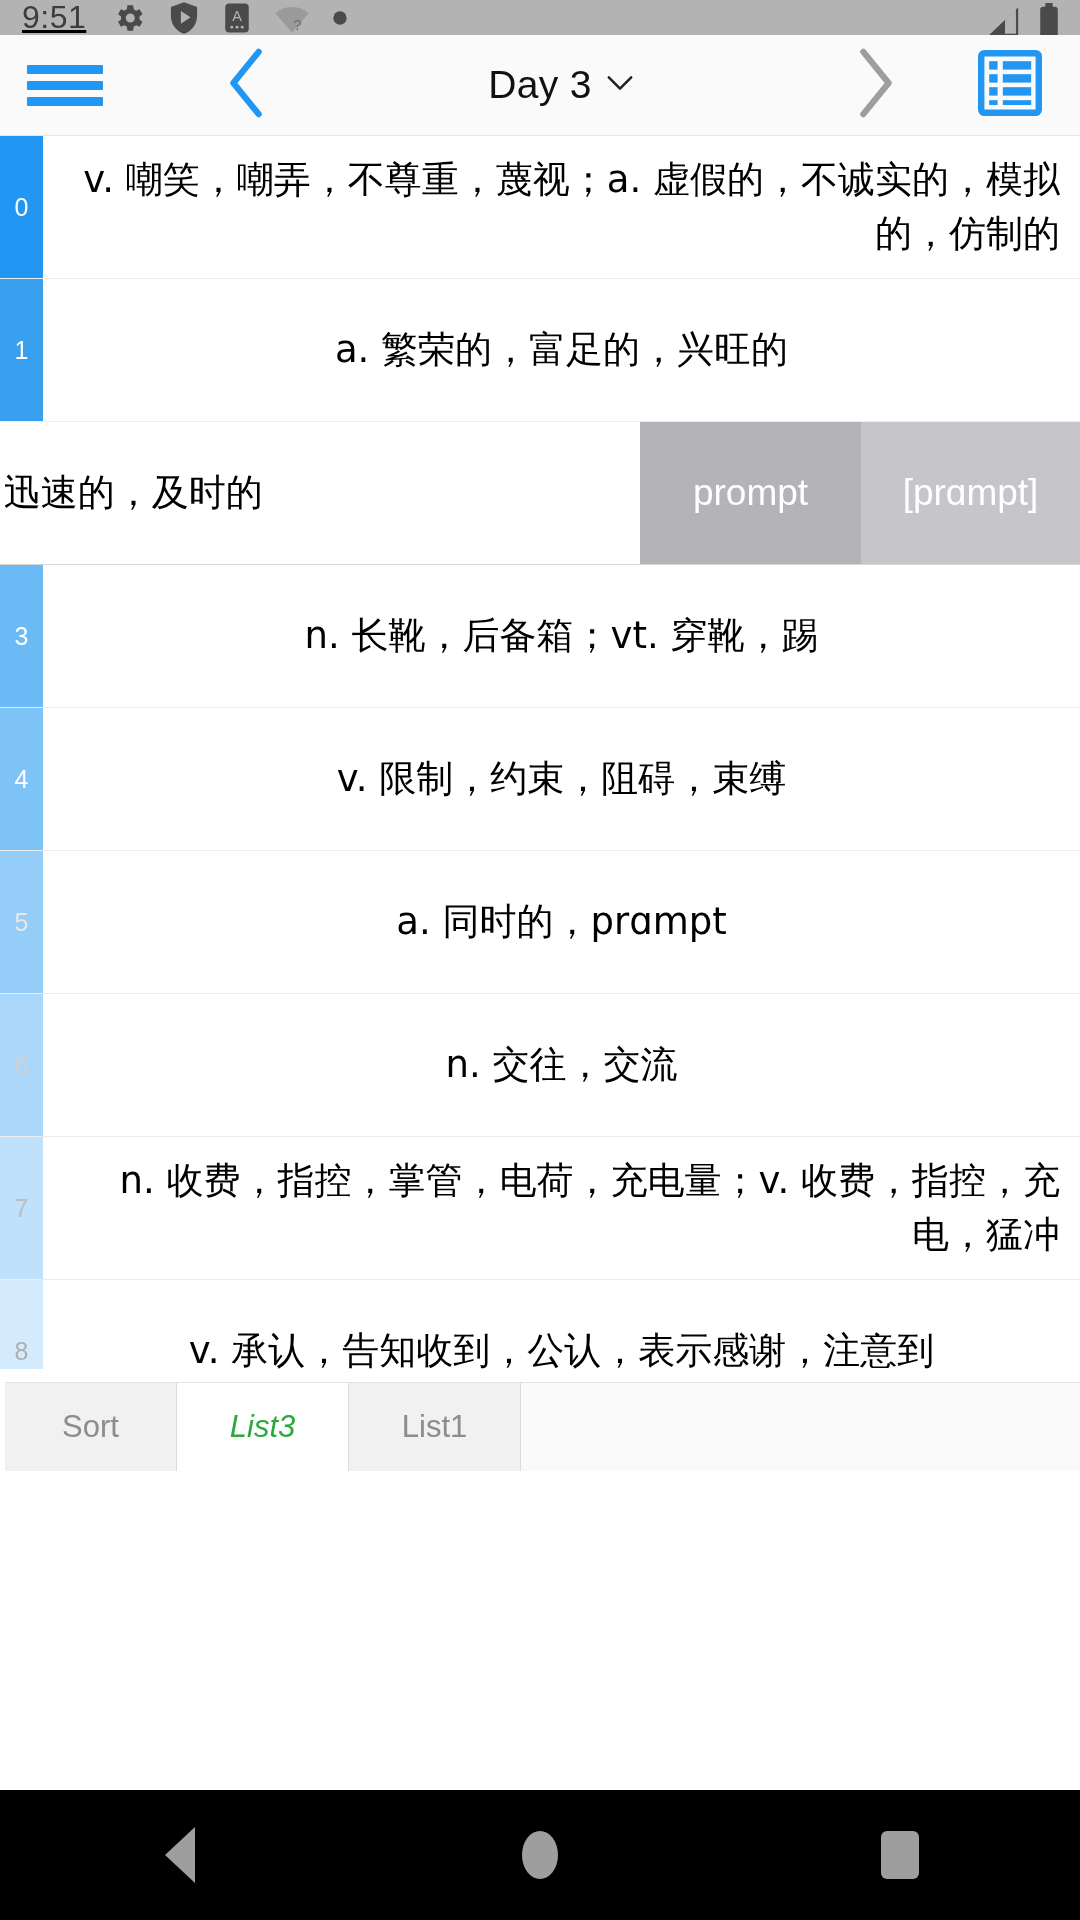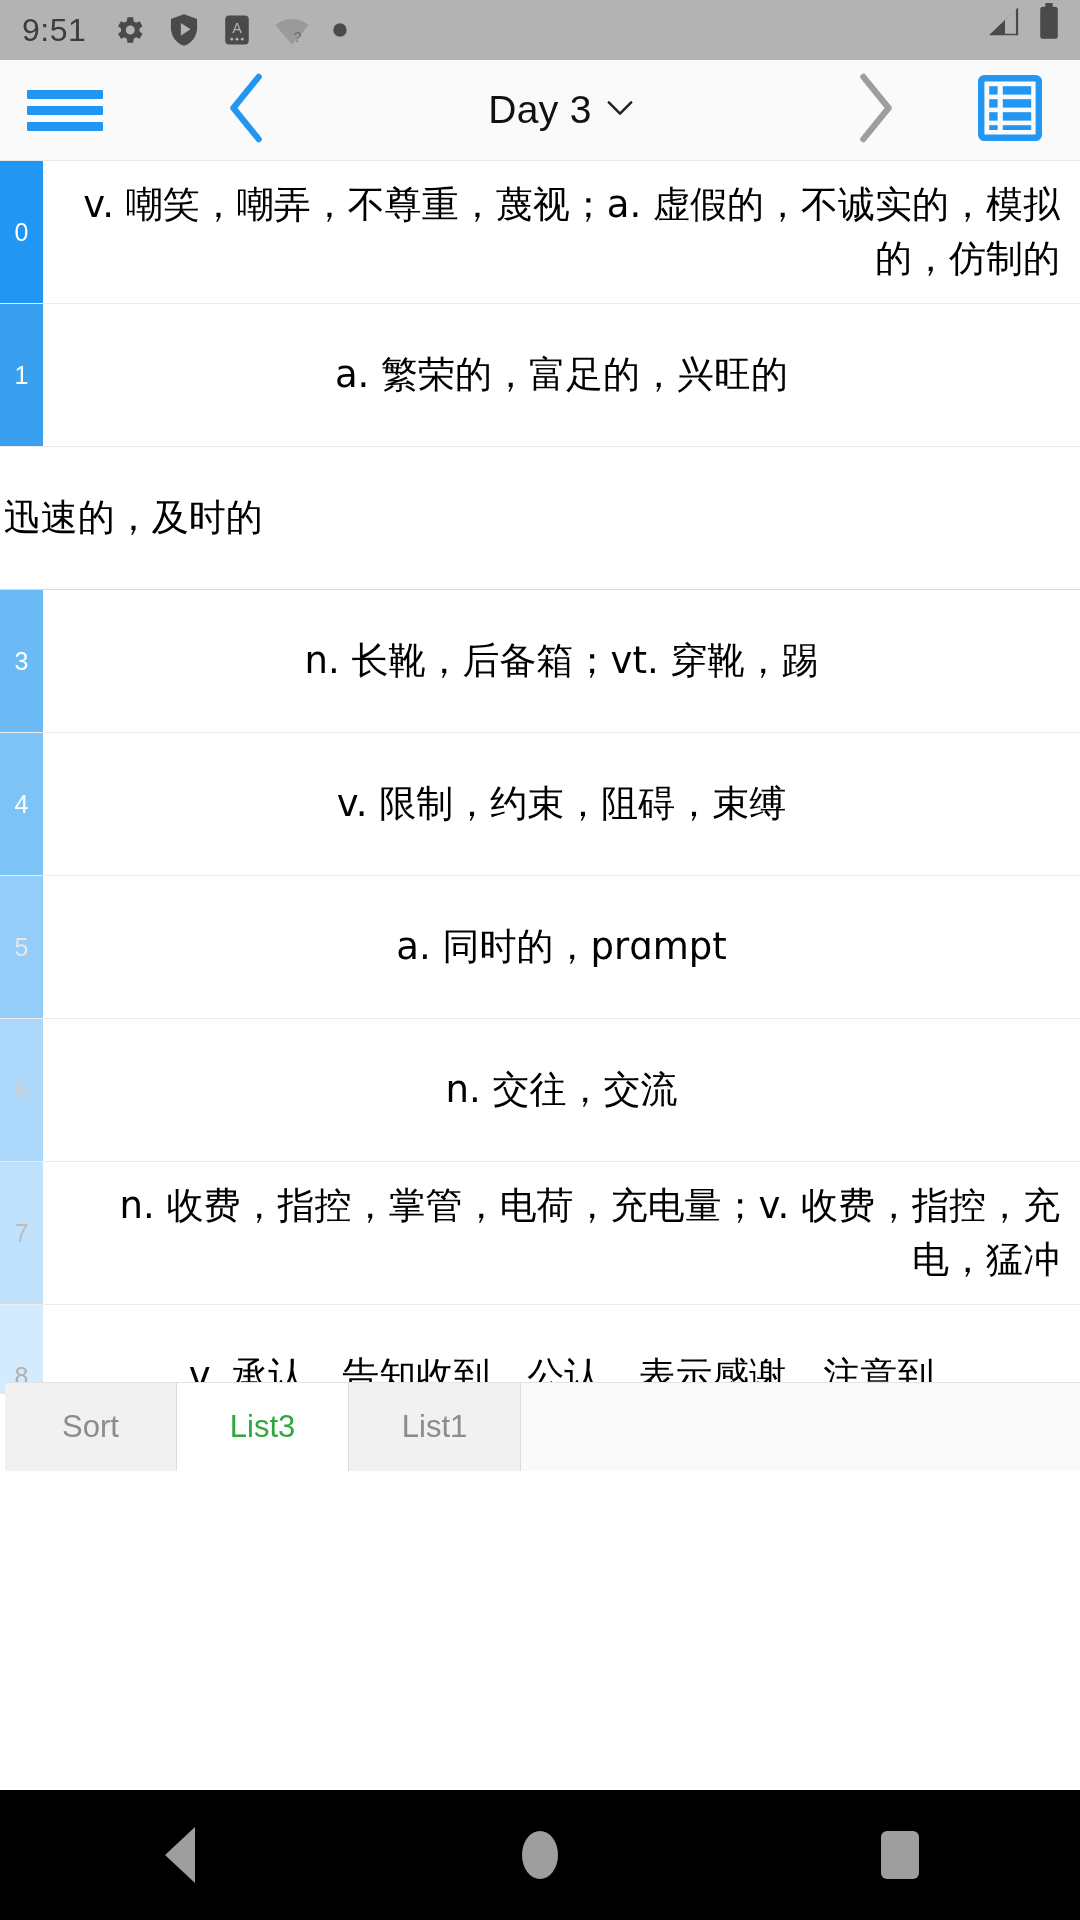--- a/index.html
+++ b/index.html
@@ -4,25 +4,26 @@
 <style>
   * { margin:0; padding:0; box-sizing:border-box; }
   html,body{ width:1080px; height:1920px; }
   body{
     font-family:"Liberation Sans","DejaVu Sans",sans-serif;
     background:#ffffff;
     overflow:hidden;
   }
   
   #status-bar{
-    height:60px; width:1080px;
+    height:35px; width:1080px;
     background:#b3b3b3;
     display:flex; align-items:center;
     padding:0 22px;
     position:relative;
+    text-decoration:underline;
   }
   #status-bar .clock{
     font-size:32px; color:#3c3c3c; letter-spacing:.5px;
     margin-right:26px; font-weight:400;
   }
   #status-bar .sicon{ margin-right:22px; display:flex; align-items:center; }
   #status-bar .right{ position:absolute; right:20px; top:0; height:48px;
     display:flex; align-items:center; gap:14px; }
 
   
@@ -244,20 +245,22 @@
       <div class="body">v. 嘲笑，嘲弄，不尊重，蔑视；a. 虚假的，不诚实的，模拟的，仿制的</div>
     </div>
     <div class="row" style="height: 143px;">
       <div class="idx" style="background: rgb(57, 160, 239); color: rgb(255, 255, 255);">1</div>
       <div class="body">a. 繁荣的，富足的，兴旺的</div>
     </div>
     <div class="row swiped" style="height: 143px;">
       <div class="idx" style="background: rgb(82, 173, 242); color: rgb(255, 255, 255); visibility: hidden;">2</div>
       <div class="body">. 迅速的，及时的</div>
       <div class="actions">
+        <div class="act word">prompt</div>
+        <div class="act phon">[prɑmpt]</div>
       </div>
     </div>
     <div class="row" style="height: 143px;">
       <div class="idx" style="background: rgb(107, 186, 245); color: rgb(255, 255, 255);">3</div>
       <div class="body">n. 长靴，后备箱；vt. 穿靴，踢</div>
     </div>
     <div class="row" style="height: 143px;">
       <div class="idx" style="background: rgb(126, 195, 246); color: rgb(255, 255, 255);">4</div>
       <div class="body">v. 限制，约束，阻碍，束缚</div>
     </div>
@@ -274,21 +277,21 @@
       <div class="body">n. 收费，指控，掌管，电荷，充电量；v. 收费，指控，充电，猛冲</div>
     </div>
     <div class="row" style="height: 143px;">
       <div class="idx" style="background: rgb(212, 234, 253); color: rgb(176, 176, 176);">8</div>
       <div class="body">v. 承认，告知收到，公认，表示感谢，注意到</div>
     </div>
   </div>
 
 <div id="tabbar">
     <div class="tab" style="width: 172px;">Sort</div>
-    <div class="tab active" style="width: 172px;">List3</div>
+    <div class="tab active" style="width: 172px; font-style: italic;">List3</div>
     <div class="tab" style="width: 172px;">List1</div>
     <div class="tab blank"></div>
   </div>
 
 <div id="navbar">
   <div class="nb">
     <span class="tri-back"></span>
   </div>
   <div class="nb">
     <span class="circle-home"></span>

